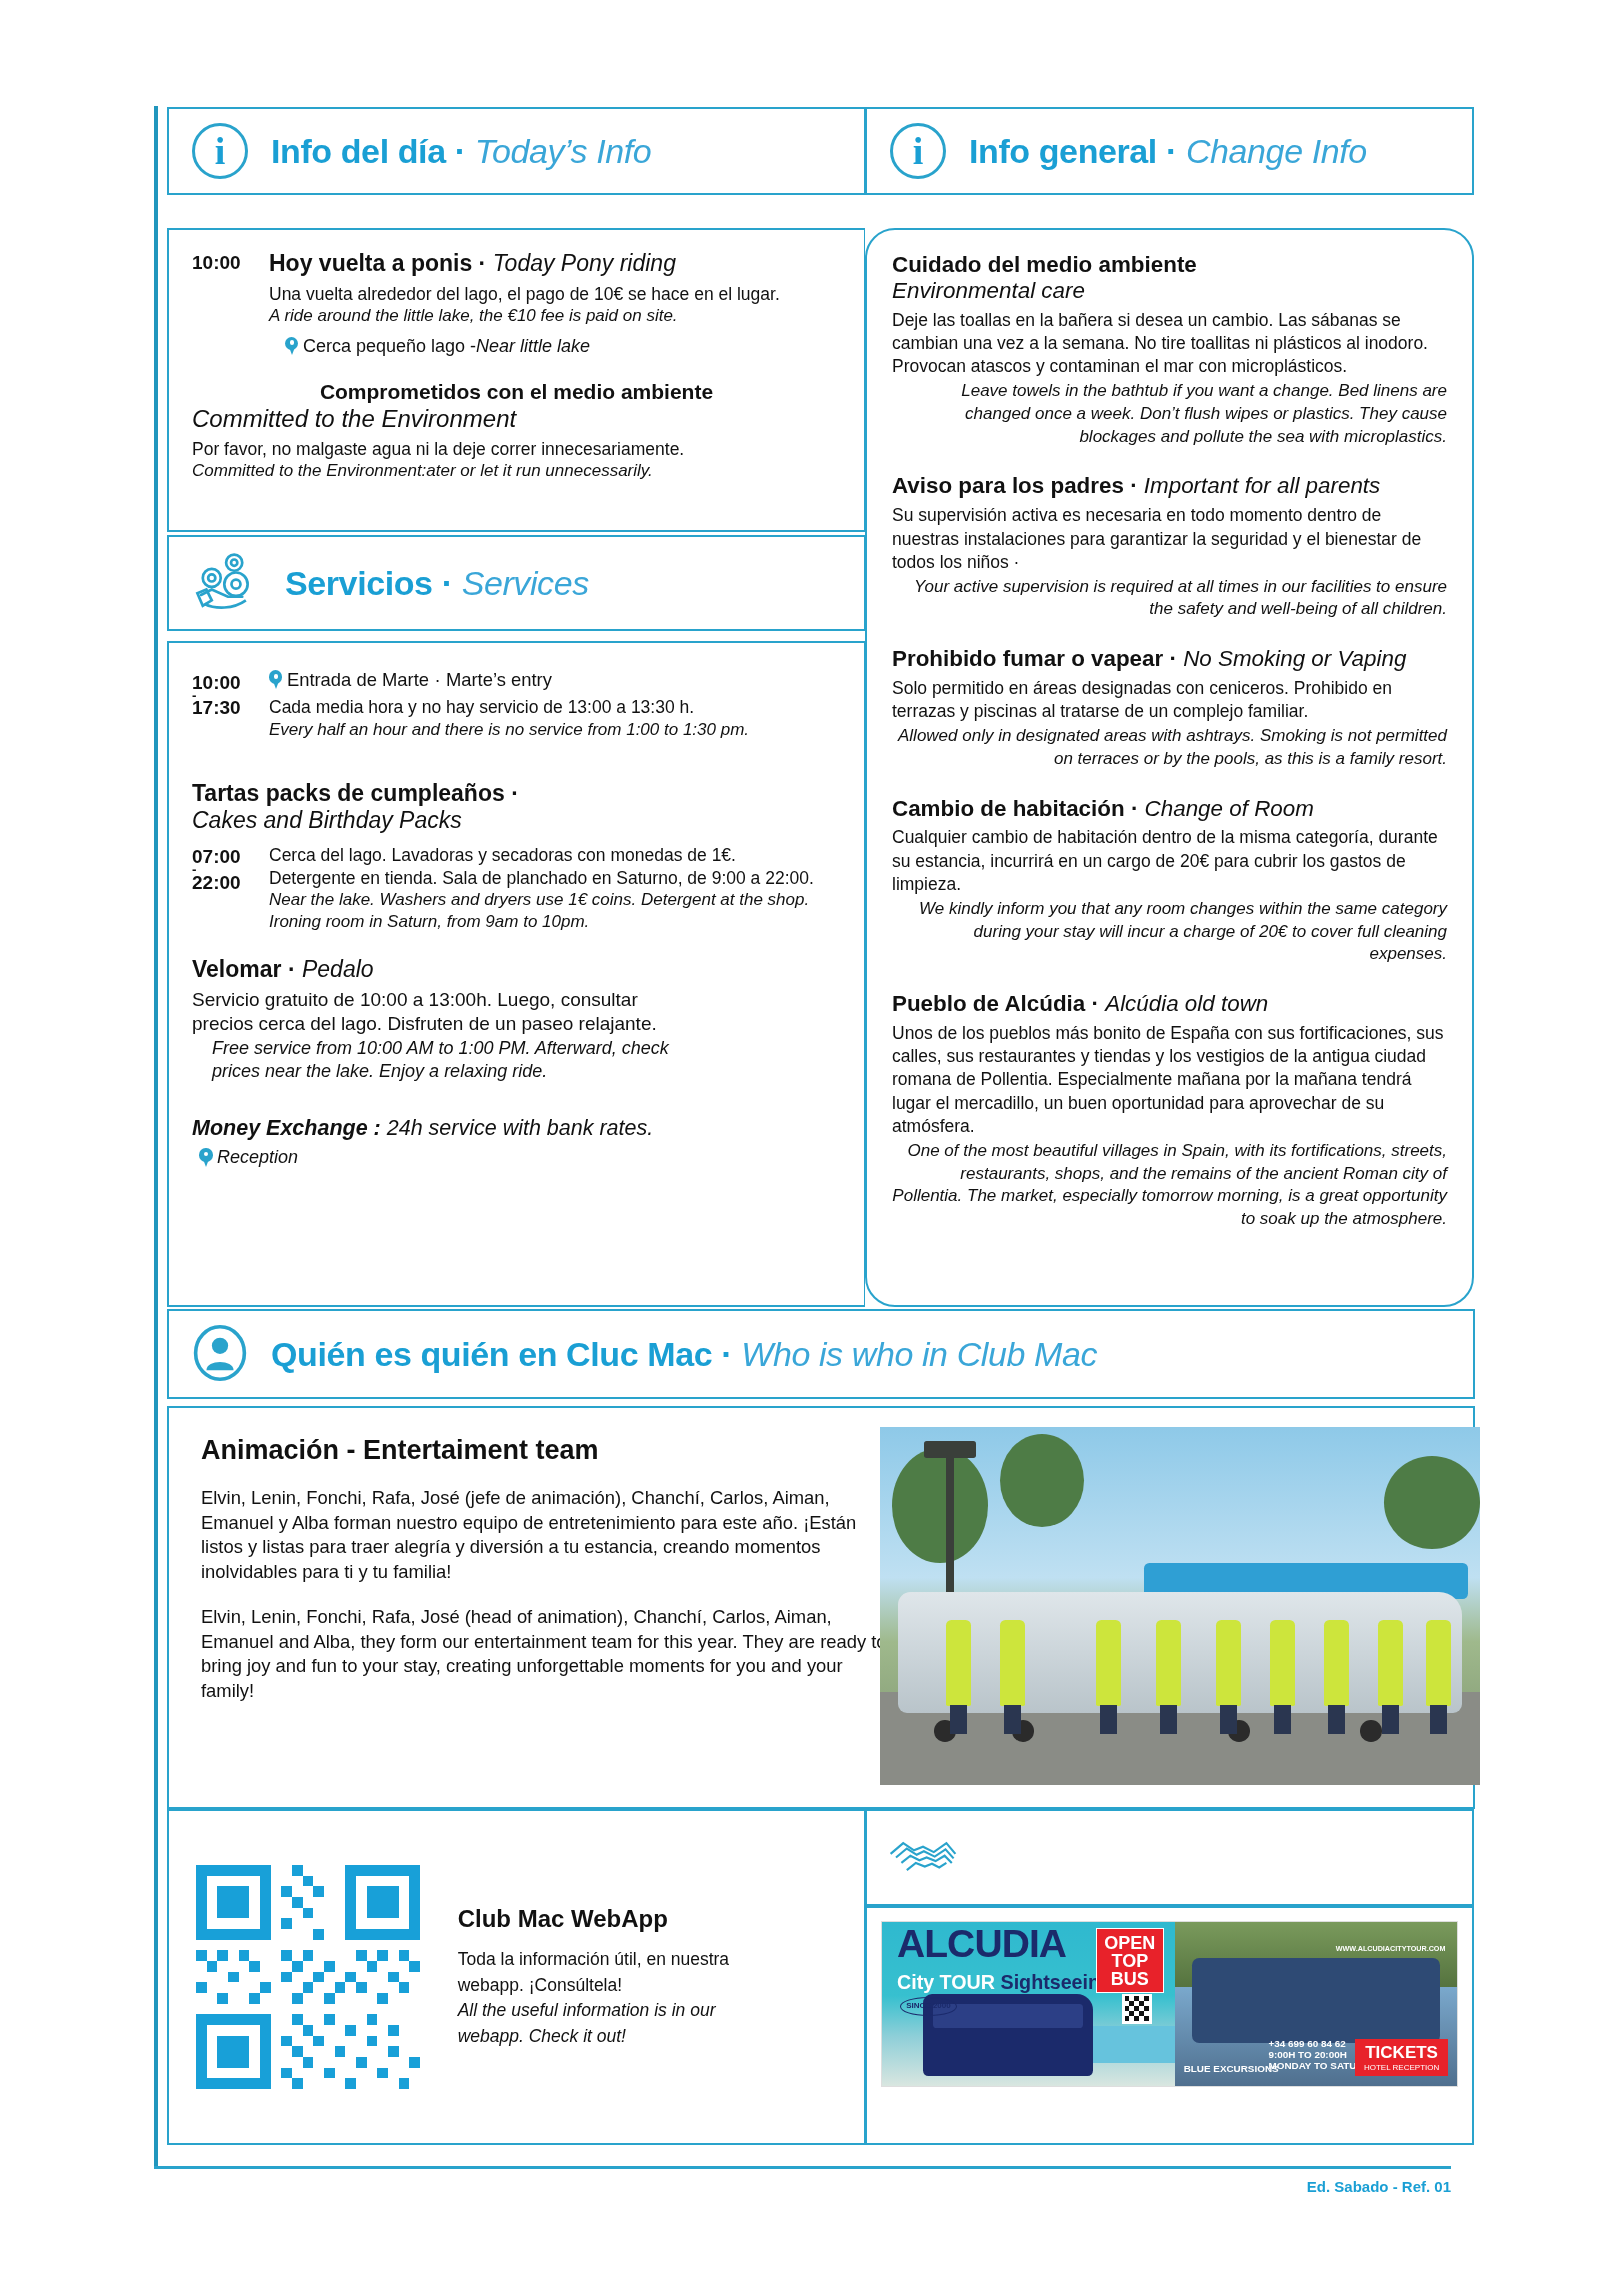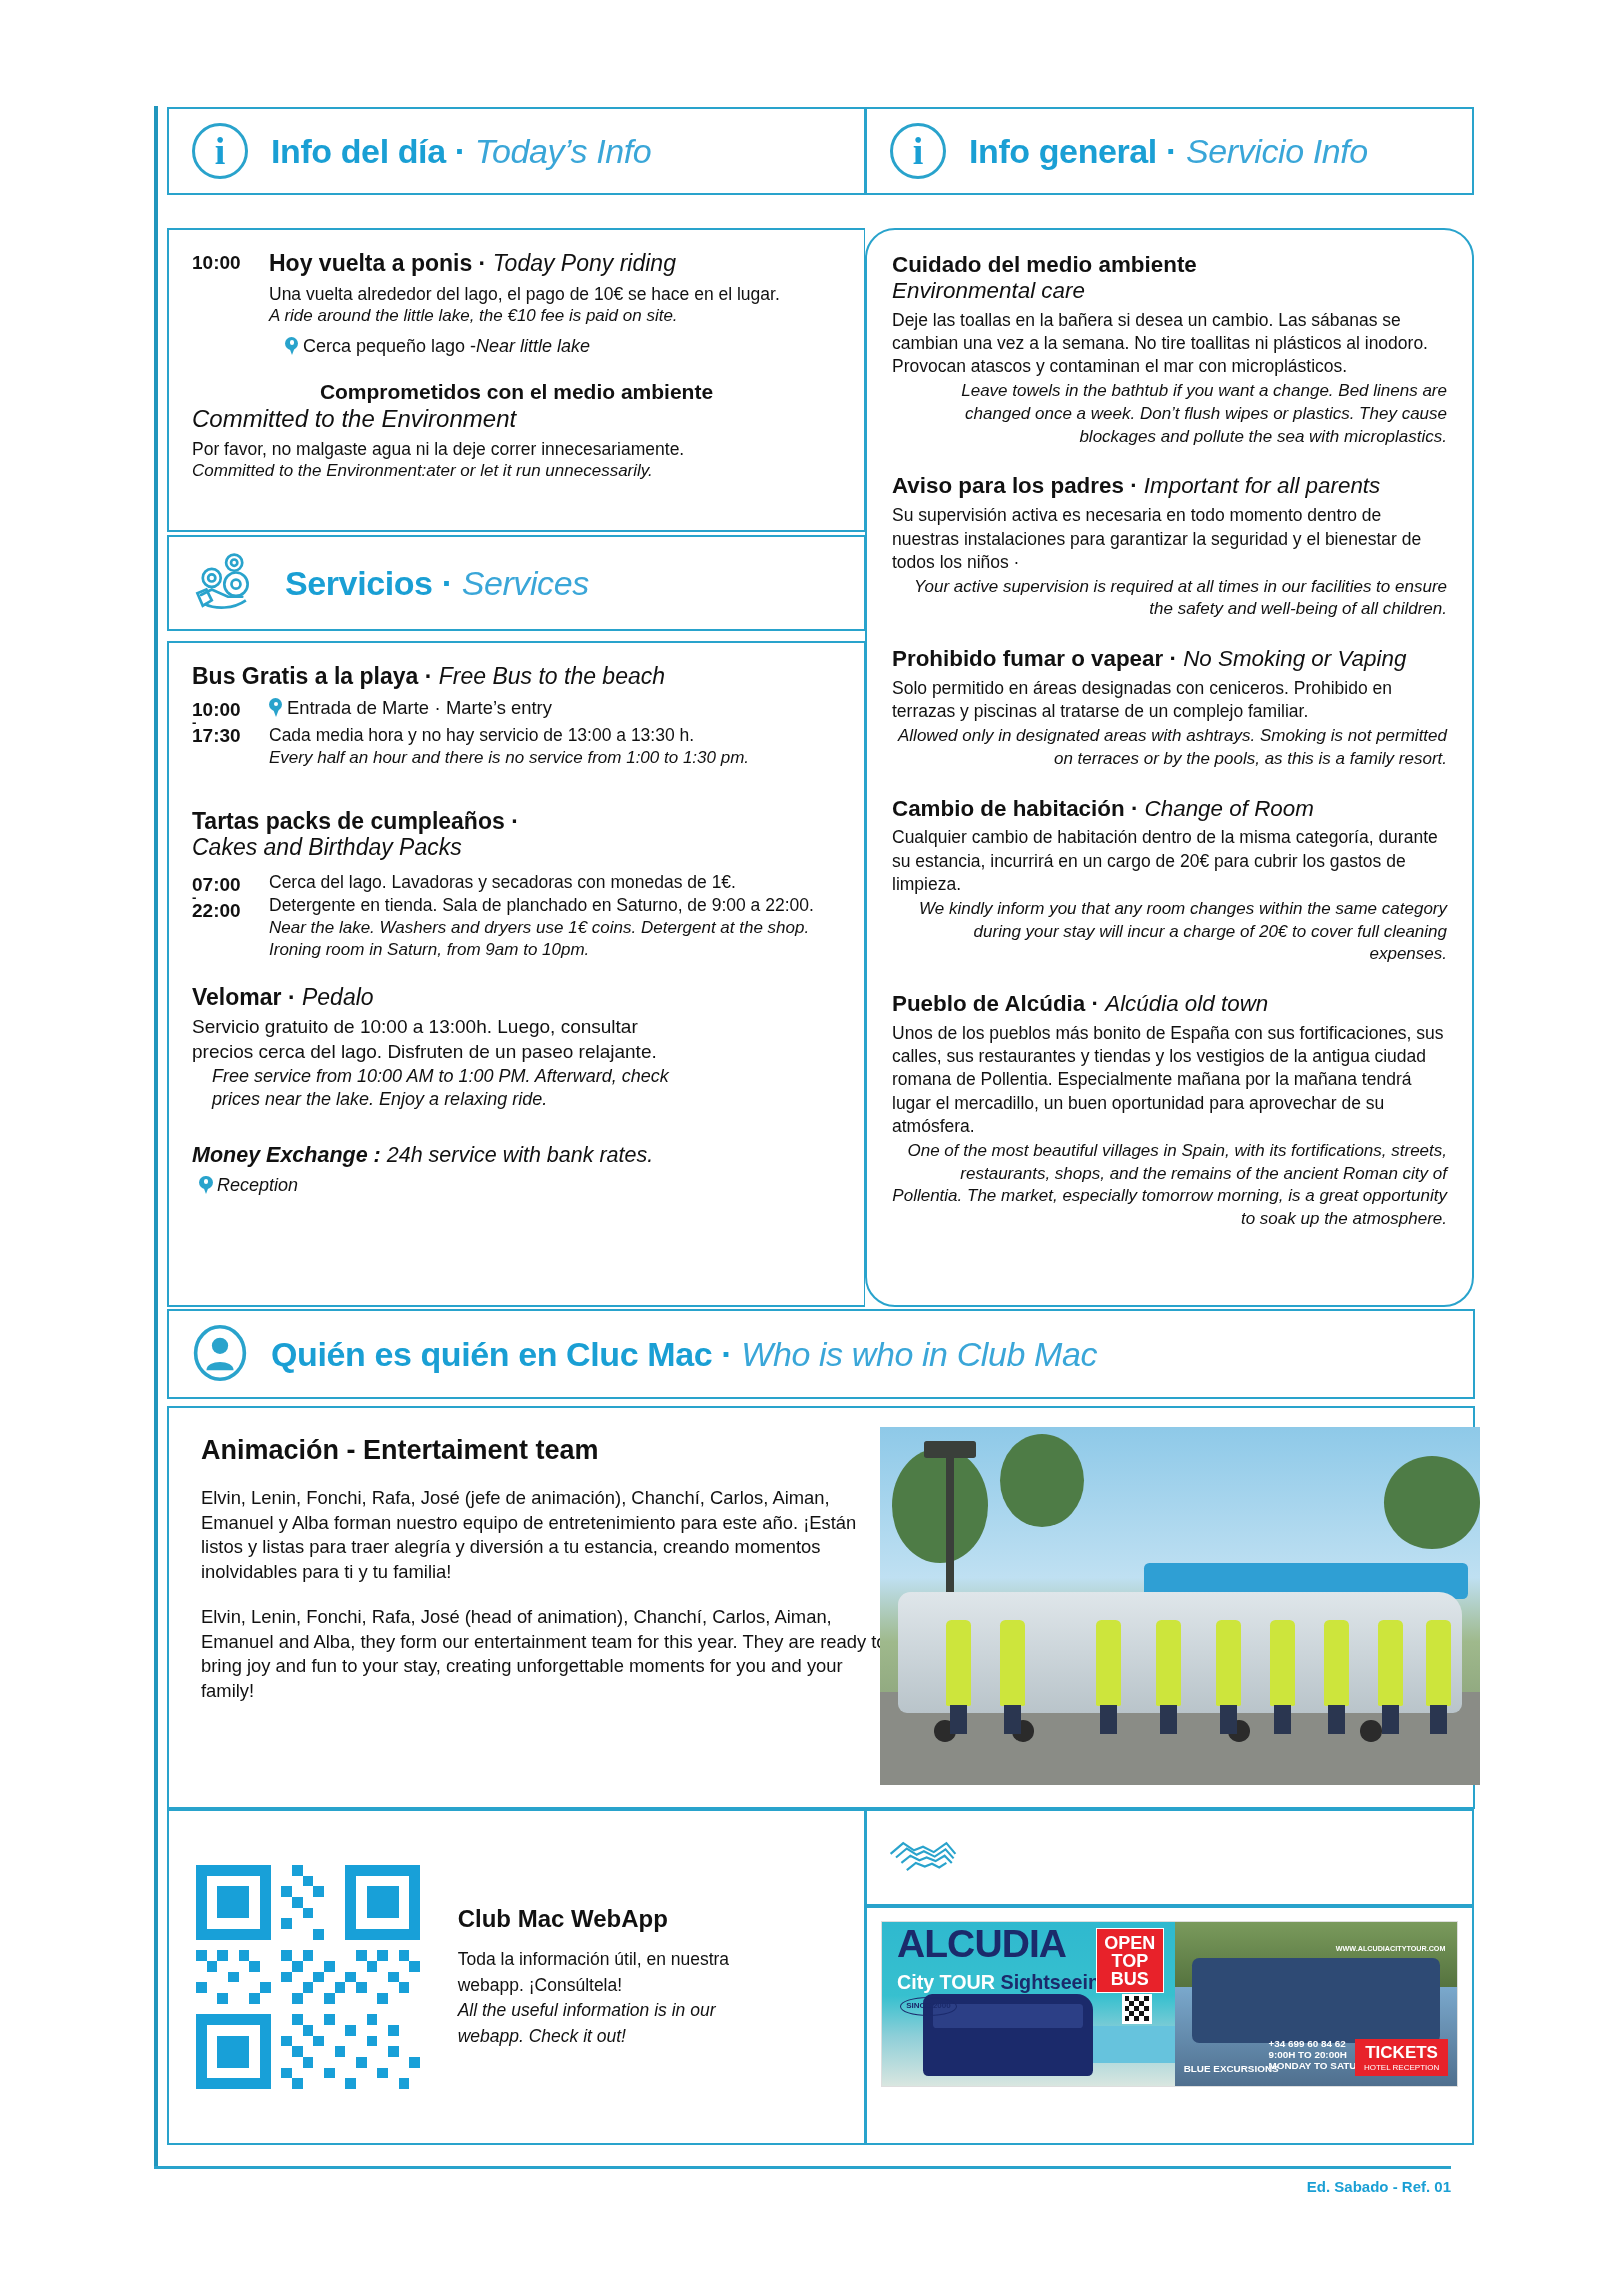--- a/index.html
+++ b/index.html
@@ -204,25 +204,20 @@
         <span class="dot">·</span>
         <span class="en">Services</span>
       </div>
     </div>
   </div>
 
   <div class="panel" style="left:167px; top:641px; width:699px; height:666px;">
     <div class="body-box">
 
       <div>
-        <div class="h-line">
-          <span>Bus Gratis a la playa</span>
-          <span class="dot">·</span>
-          <span class="en">Free Bus to the beach</span>
-        </div>
         <div class="row" style="margin-top:6.3px;">
           <div class="time">
             <span>10:00</span>
             <span class="dash">-</span>
             <span>17:30</span>
           </div>
           <div style="flex:1;">
             <div class="loc-line" style="font-size:18.4px;">
               <span class="pin">
                   <span class="pin-out"></span>
@@ -279,21 +274,21 @@
 
     </div>
   </div>
 
   <div class="panel" style="left:865px; top:107px; width:609px; height:88px;">
     <div class="sec-head">
       <div class="icon-circle">i</div>
       <div class="ttl">
         <span>Info general</span>
         <span class="dot">·</span>
-        <span class="en">Servicio Info</span>
+        <span class="en">Change Info</span>
       </div>
     </div>
   </div>
 
   <div class="panel" style="left:865px; top:228px; width:609px; height:1079px;">
     <div class="body-box" style="padding:21.5px 25px;border-radius:30px;">
 
       <div class="r-entry">
         <div class="r-h">Cuidado del medio ambiente</div>
         <div class="r-h" style="font-weight:normal; font-style:italic;">Environmental care</div>

